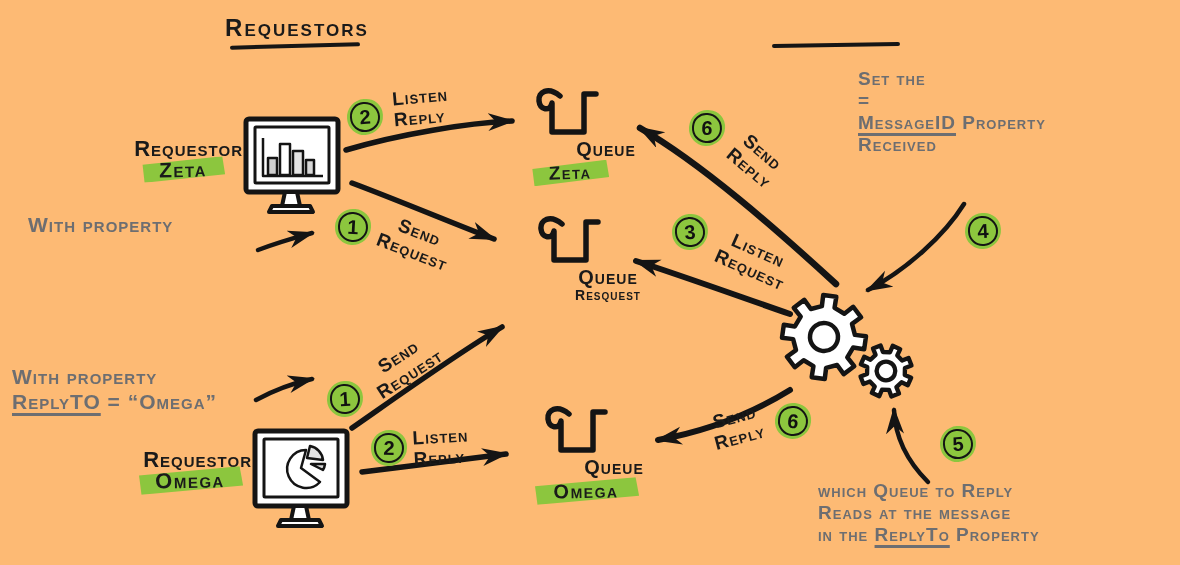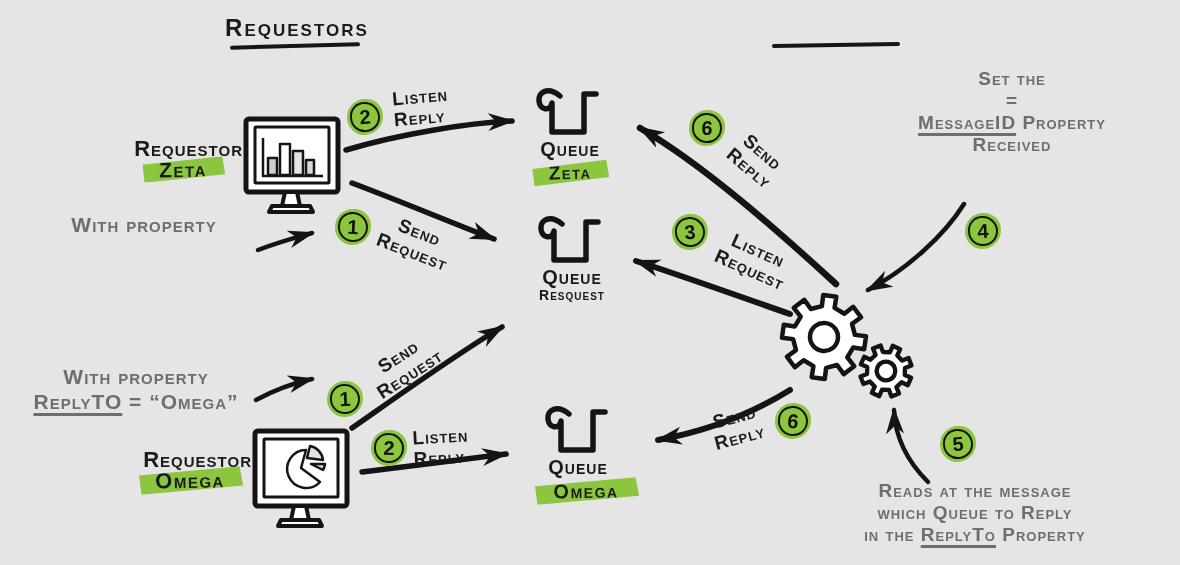--- a/index.html
+++ b/index.html
@@ -2,36 +2,36 @@
 <html><head>
 <meta charset="utf-8">
 <style>
   :root{
     --green:#8cc63e;
     --gray:#6d6e71;
     --ink:#1a1a1a;
   }
   *{margin:0;padding:0;box-sizing:border-box;}
   body{background:#fff;font-family:"Liberation Sans", sans-serif;}
-  #canvas{position:relative;width:1180px;height:565px;background:#e5e5e5;overflow:hidden;}
+  #canvas{position:relative;width:1180px;height:565px;background:#fdba74;overflow:hidden;}
   .abs{position:absolute;}
   .sc{font-variant:small-caps;}
   svg{display:block;}
 
   .heading{font-size:24px;font-weight:700;color:var(--ink);letter-spacing:2px;text-align:center;}
   .hline{background:#151515;height:4px;border-radius:3px;}
 
   .req-label{font-size:22px;font-weight:700;color:var(--ink);letter-spacing:1px;text-align:right;}
   .hl{background:var(--green);clip-path:polygon(2% 28%,97% 0%,100% 72%,4% 100%);
       display:flex;align-items:center;justify-content:center;
       font-weight:700;color:var(--ink);letter-spacing:1.5px;}
 
-  .queue-label{font-size:20px;font-weight:700;color:var(--ink);letter-spacing:1px;text-align:center;}
-
-  .gray-note{color:var(--gray);font-weight:600;letter-spacing:1px;text-align:center;}
+  .queue-label{font-size:20px;font-weight:700;color:var(--ink);letter-spacing:1px;text-align:center;margin-left:36px;}
+
+  .gray-note{color:var(--gray);font-weight:600;letter-spacing:1px;text-align:left;}
   .u{text-decoration:underline;text-decoration-thickness:2.5px;text-underline-offset:4px;}
 
   .badge{width:36px;height:36px;border-radius:50% 46% 52% 48%;background:var(--green);
          display:flex;align-items:center;justify-content:center;}
   .badge .ring{position:absolute;inset:3px;border:2.5px solid #141414;border-radius:48% 52% 50% 50%;}
   .badge span.num{position:relative;font-size:20px;font-weight:700;color:#111;}
 
   .step-label{font-weight:700;color:var(--ink);font-size:19px;line-height:21px;letter-spacing:1px;}
   .step-label div{white-space:nowrap;}
 </style>
@@ -205,18 +205,18 @@
   </div>
 
   <div class="abs gray-note sc" style="left:858px;top:68px;width:308px;font-size:19px;line-height:22px">
     <div>Set the</div>
     <div>=</div>
     <div><span class="u">MessageID</span><span> Property</span></div>
     <div>Received</div>
   </div>
 
   <div class="abs gray-note sc" style="left:818px;top:480px;width:314px;font-size:19px;line-height:22px">
+    <div>which Queue to Reply</div>
     <div>Reads at the message</div>
-    <div>which Queue to Reply</div>
     <div><span>in the </span><span class="u">ReplyTo</span><span> Property</span></div>
   </div>
 
 </div>
 
 </body></html>

